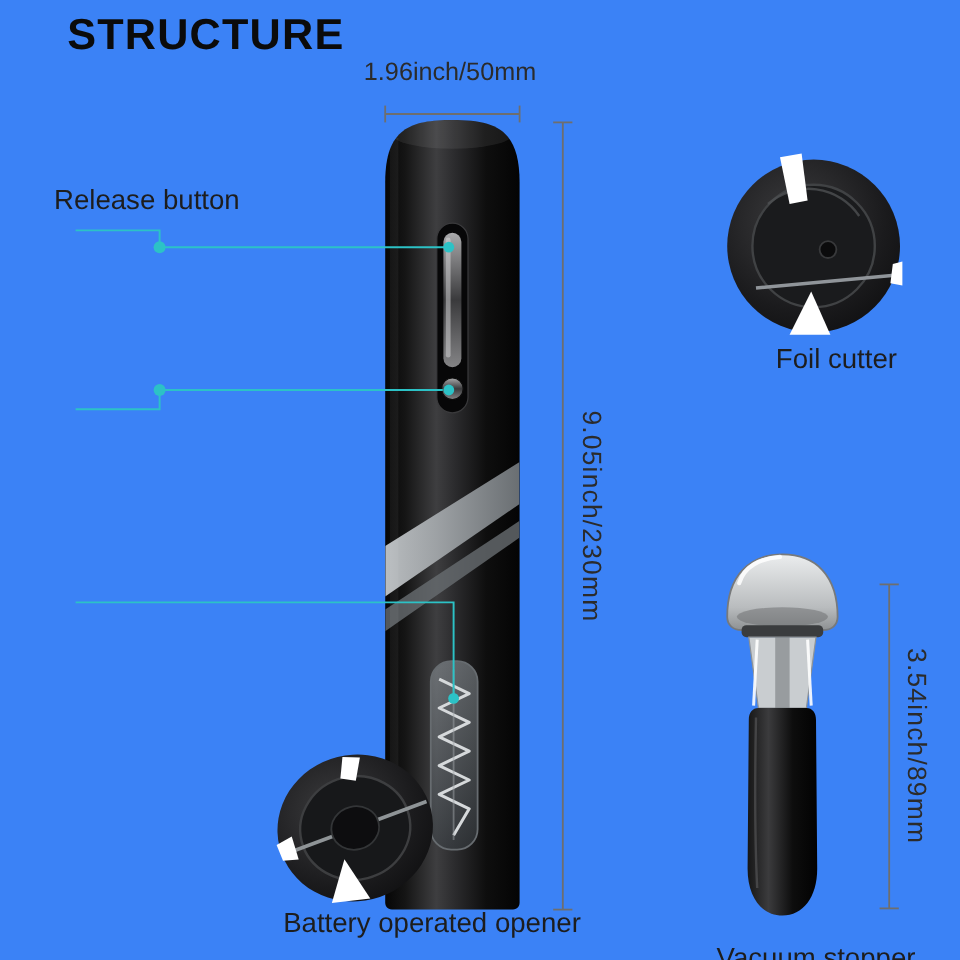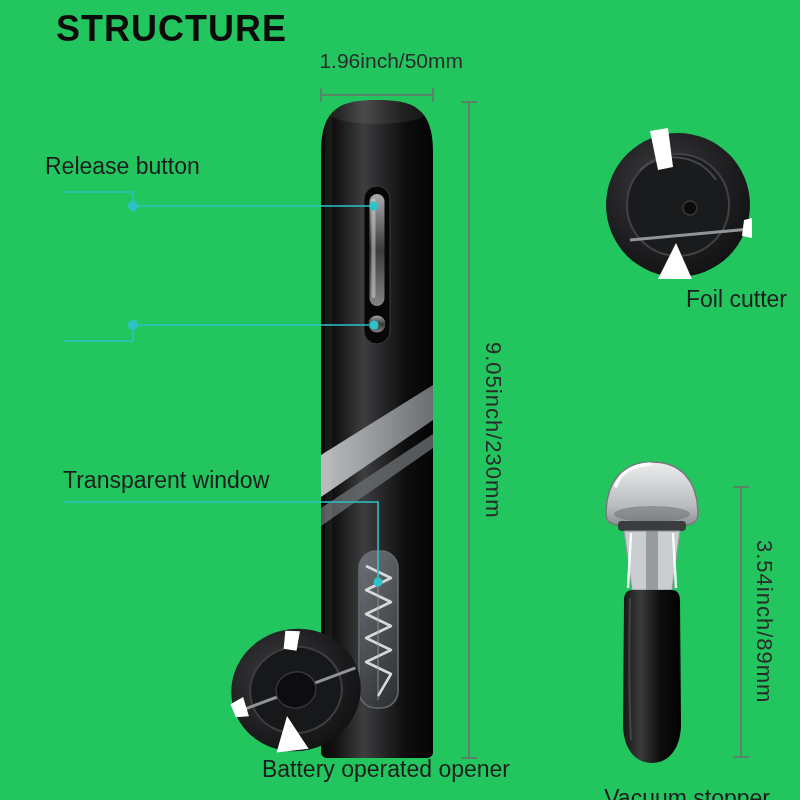--- a/index.html
+++ b/index.html
@@ -1,23 +1,23 @@
 <!DOCTYPE html>
 <html><head>
 <meta charset="utf-8">
 <style>
   * { margin:0; padding:0; box-sizing:border-box; }
   html,body { width:800px; height:800px; background:#ffffff; font-family:"Liberation Sans", sans-serif; }
-  .canvas { position:relative; width:800px; height:800px; background:#22c55e; overflow:hidden; }
+  .canvas { position:relative; width:800px; height:800px; background:#3b82f6; overflow:hidden; }
   .scene { position:absolute; left:0; top:0; }
   .title { position:absolute; left:56px; top:8px; font-size:36px; font-weight:bold; letter-spacing:1px; color:#0b0b0b; }
   .part-label { position:absolute; font-size:23px; color:#1d1d1d; white-space:nowrap; }
   .dim-label { position:absolute; font-size:21px; color:#2b2b2b; white-space:nowrap; }
   .vtext { position:absolute; writing-mode:vertical-rl; font-size:22px; color:#2b2b2b; text-align:center; letter-spacing:1px; white-space:nowrap; }
-  .center { text-align:right; }
+  .center { text-align:center; }
 </style>
 </head>
 <body>
 
 <div class="canvas">
 
   <svg class="scene" width="800" height="800" viewBox="0 0 800 800">
     <defs>
       <linearGradient id="bodyG" x1="0" y1="0" x2="1" y2="0">
         <stop offset="0" stop-color="#060606"></stop>
@@ -142,21 +142,20 @@
 
   <div class="dim-label center" style="left:287px; top:49px; width:176px; position:absolute;">1.96inch/50mm</div>
 
   <div class="vtext" style="left:480px; top:102px; height:656px;">9.05inch/230mm</div>
 
   <div class="vtext" style="left:751px; top:487px; height:270px;">3.54inch/89mm</div>
 
   <div class="part-label" style="left:45px; top:153px;">Release button</div>
 
 
-  <div class="part-label" style="left:63px; top:467px;">Transparent window</div>
 
   <div class="part-label center" style="left:210px; top:756px; width:300px;">Battery operated opener</div>
 
   <div class="part-label center" style="left:607px; top:286px; width:180px;">Foil cutter</div>
 
   <div class="part-label center" style="left:590px; top:785px; width:180px;text-decoration:underline;">Vacuum stopper</div>
 
 </div>
 
 </body></html>

